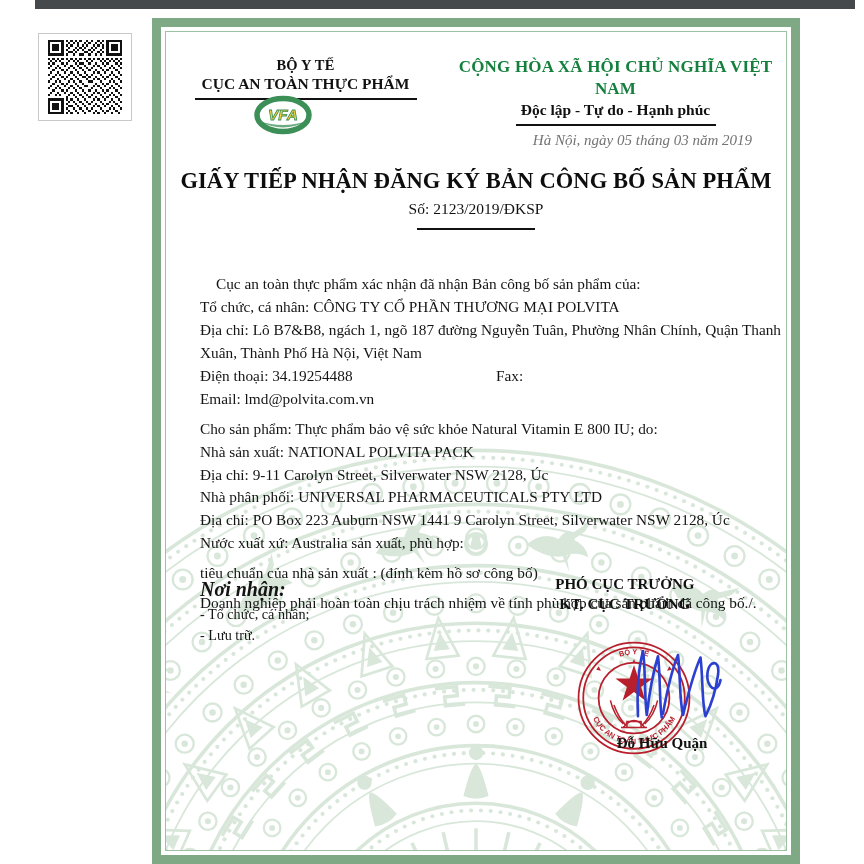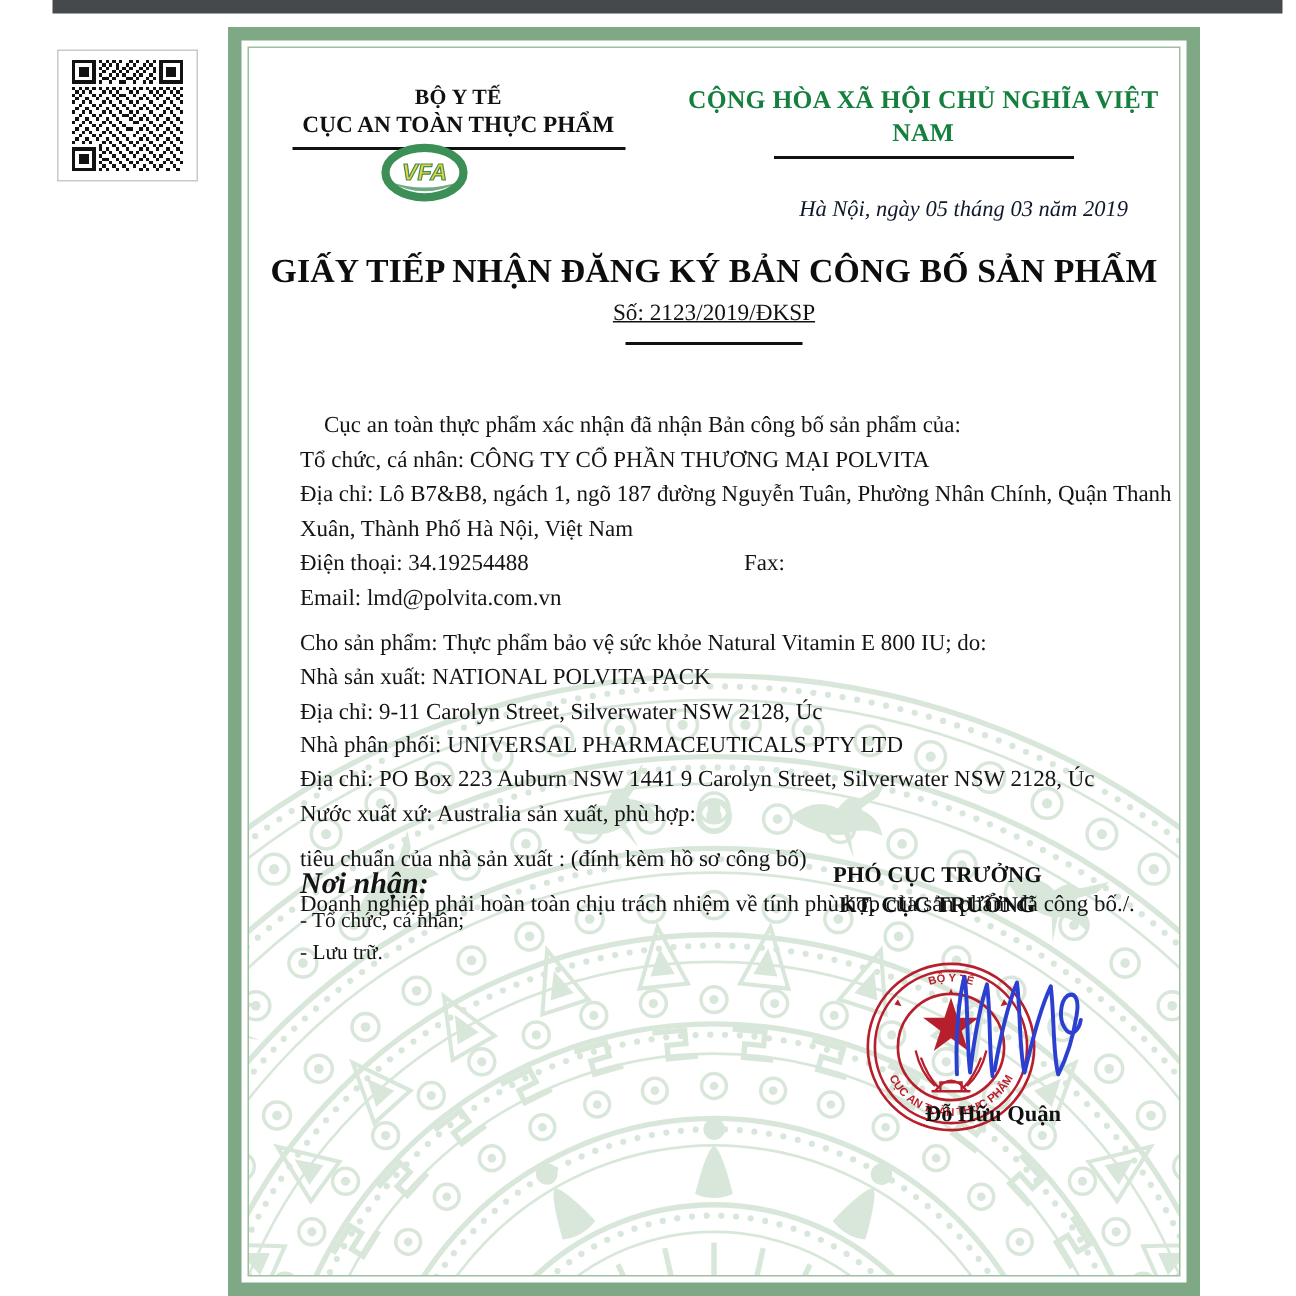--- a/index.html
+++ b/index.html
@@ -35,25 +35,25 @@
   .hdr-right{width:55%;text-align:center;}
 
   .t-sm{font-size:14.5px;font-weight:bold;letter-spacing:.2px;color:#111;line-height:1.25;}
   .t-md{font-size:15.5px;font-weight:bold;color:#111;line-height:1.3;}
   .t-lg{font-size:17px;font-weight:bold;color:#15803d;line-height:1.3;letter-spacing:.2px;}
 
   .rule{height:1.6px;background:#111;margin:4px auto 0;}
 
   .vfa{position:absolute;left:75px;top:63px;width:84px;height:40px;}
 
-  .date{position:absolute;right:34px;top:100px;font-size:15px;font-style:italic;color:#0f172a;}
+  .date{position:absolute;right:34px;top:100px;font-size:15px;font-style:italic;color:#737373;}
 
   .title-wrap{position:absolute;top:136px;left:0;width:100%;text-align:center;}
   .big-title{font-size:22.5px;font-weight:bold;color:#0d0d0d;letter-spacing:.1px;}
-  .sub-no{font-size:15.5px;color:#111;margin-top:6px;text-decoration:underline;}
+  .sub-no{font-size:15.5px;color:#111;margin-top:6px;}
   .title-rule{width:118px;height:2.4px;background:#111;margin:10px auto 0;}
 
   .body-txt{position:absolute;left:34px;top:241px;width:582px;
             font-size:15.3px;color:#141414;line-height:1.5;}
   .body-txt p{margin:0;}
   .body-txt .indent{margin-left:16px;}
   .gap{height:7px;}
   .row-tel{display:flex;}
   .row-tel .c1{width:296px;}
 
@@ -2447,20 +2447,21 @@
     <div class="content">
 
       <div class="hdr">
         <div class="hdr-left">
           <div class="t-sm">BỘ Y TẾ</div>
           <div class="t-md">CỤC AN TOÀN THỰC PHẨM</div>
           <div class="rule" style="width:222px"></div>
         </div>
         <div class="hdr-right">
           <div class="t-lg">CỘNG HÒA XÃ HỘI CHỦ NGHĨA VIỆT NAM</div>
+          <div class="t-md">Độc lập - Tự do - Hạnh phúc</div>
           <div class="rule" style="width:200px"></div>
         </div>
       </div>
 
       <svg class="vfa" viewBox="0 0 168 80">
         <ellipse cx="84" cy="40" rx="52" ry="33" fill="none" stroke="#3c8f57" stroke-width="11"></ellipse>
         <path d="M36 52 q48 26 96 0 q-48 16 -96 0 z" fill="#3c8f57" opacity=".75"></path>
         <text x="84" y="50" text-anchor="middle" font-family="'Liberation Sans',sans-serif" font-size="31" font-weight="bold" font-style="italic" fill="#f2d23a" stroke="#3c8f57" stroke-width="1.6">VFA</text>
       </svg>
 

